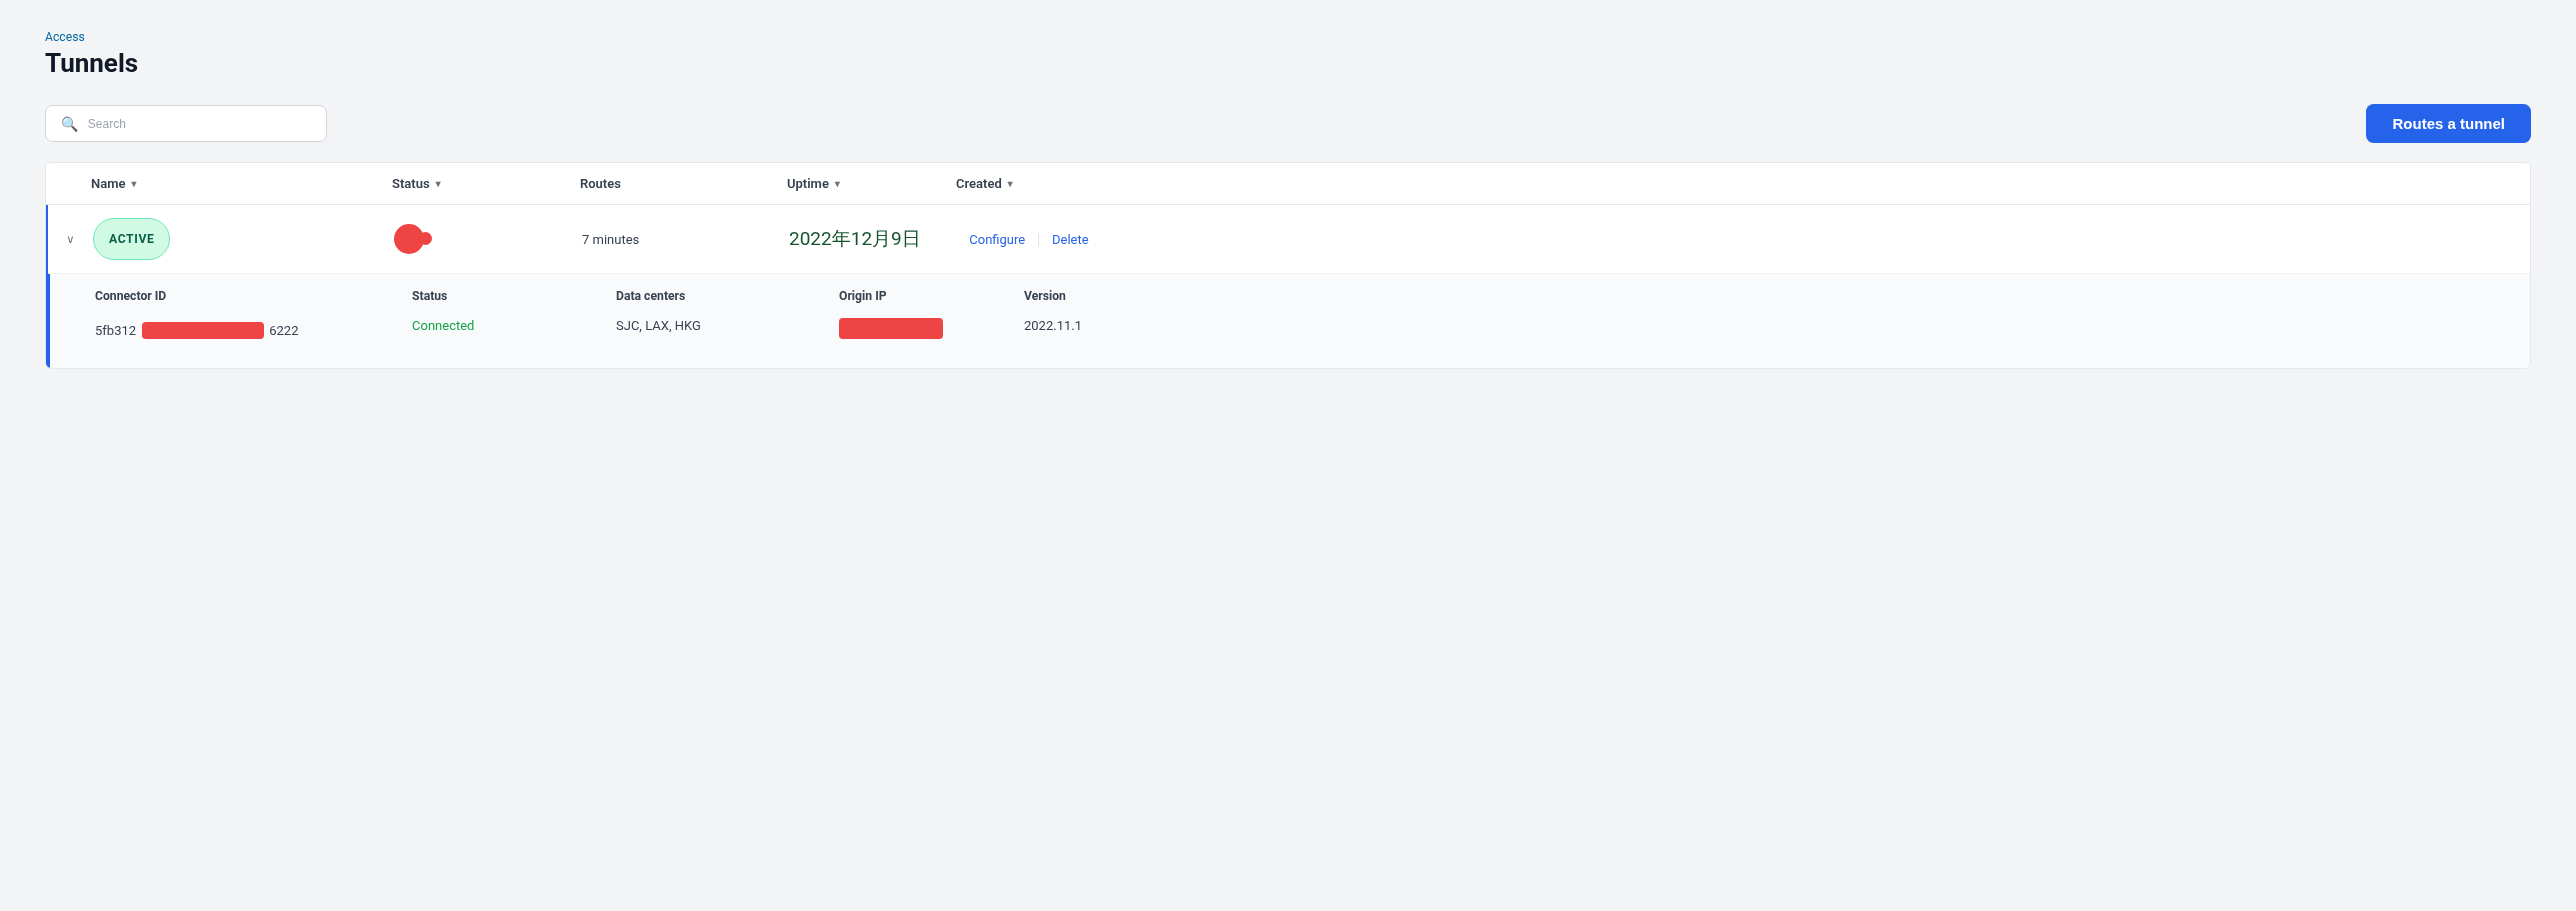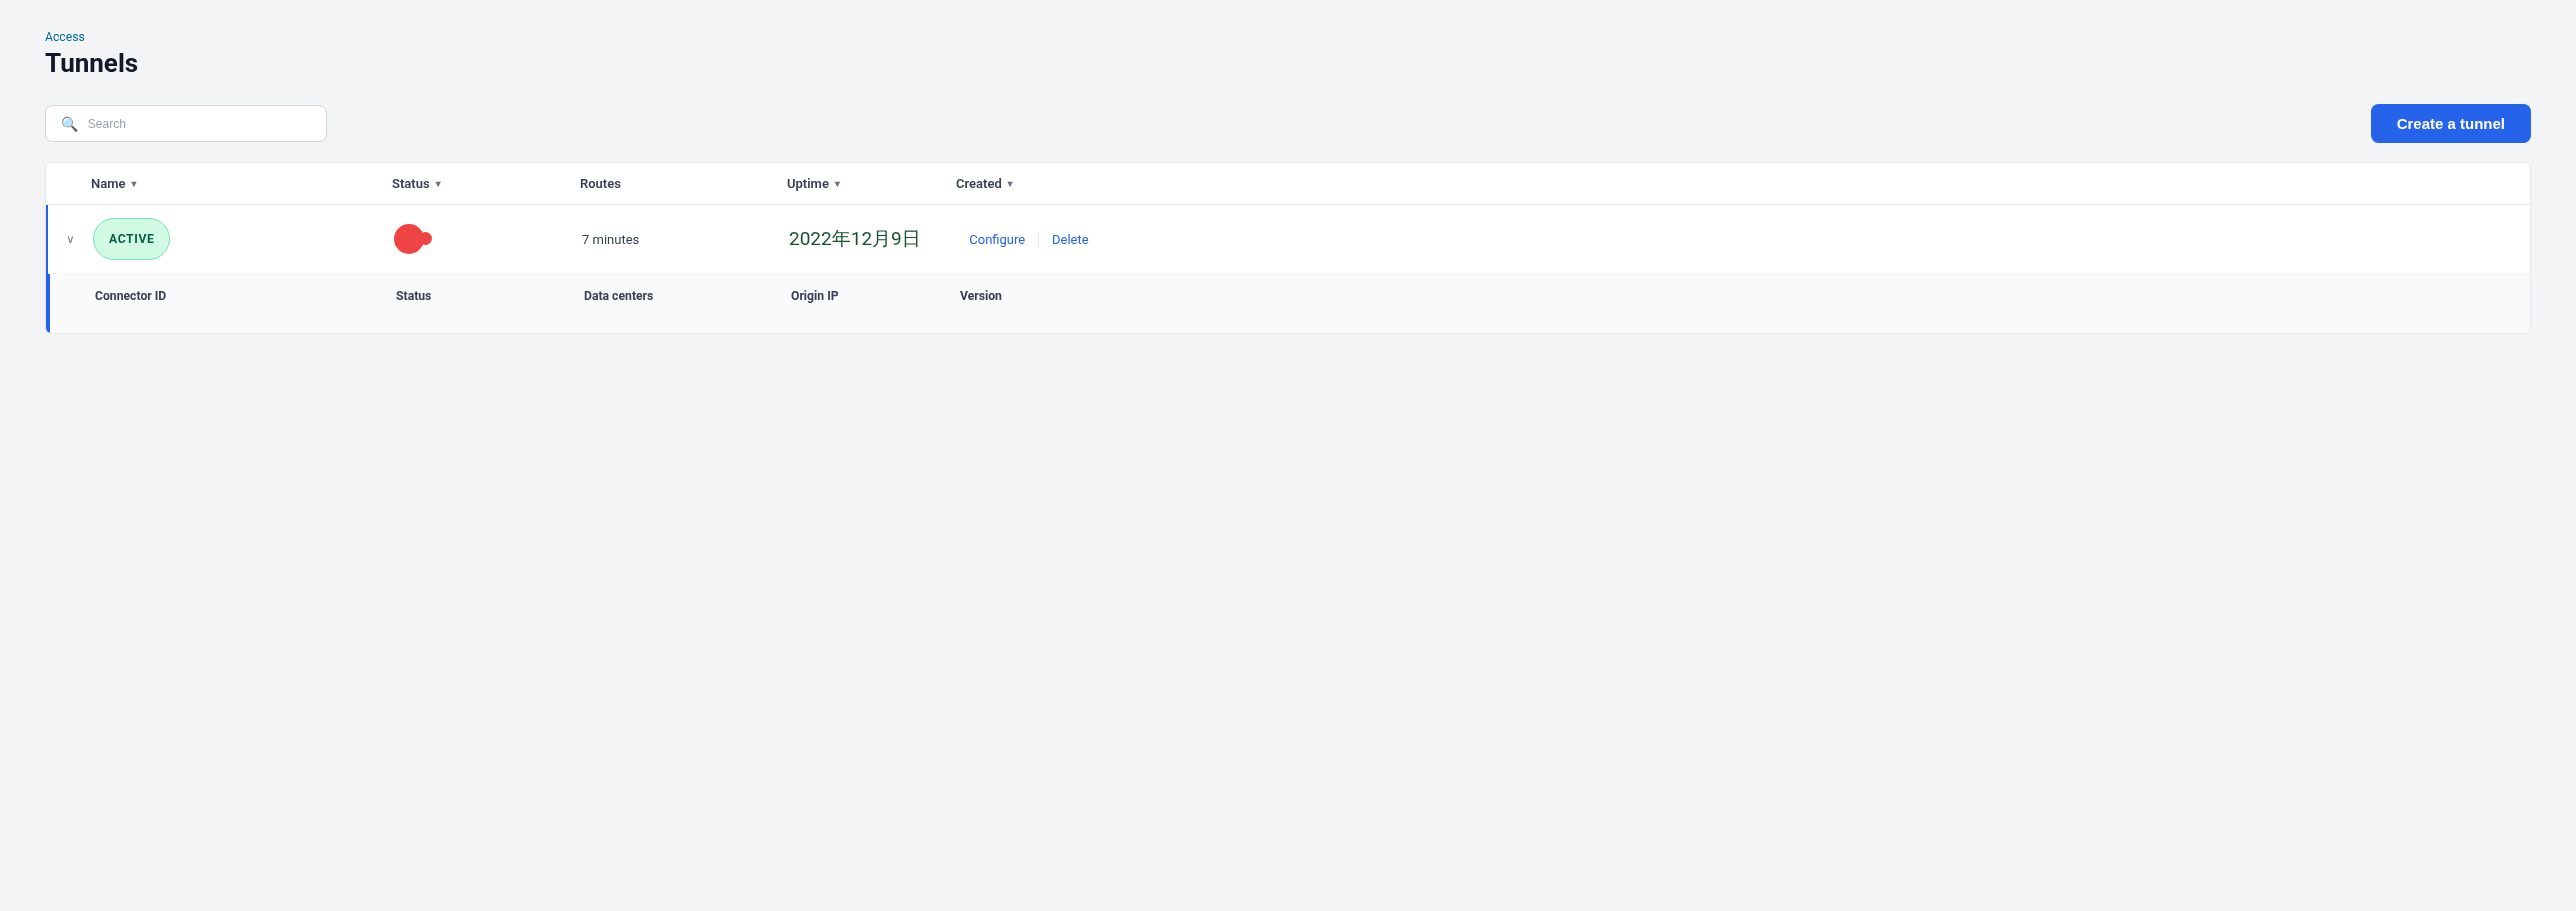--- a/index.html
+++ b/index.html
@@ -203,21 +203,21 @@
     .action-separator {
       color: #e5e7eb;
       font-size: 17px;
     }
     .connector-section {
       padding: 15px 0 15px 45px;
     }
     .connector-grid {
       display: grid;
       grid-template-columns: 301px 188px 207px 169px 245px;
-      gap: 0;
+      gap: 16px;
       margin-bottom: 9.4px;
     }
     .connector-header {
       font-size: 12.2px;
       font-weight: 700;
       color: #374151;
       padding-bottom: 5.6px;
     }
     .connector-value {
       font-size: 13px;
@@ -246,21 +246,21 @@
 <body>
 
 <div class="breadcrumb">Access</div>
 <h1 class="page-title">Tunnels</h1>
 
 <div class="toolbar">
   <div class="search-box">
     <span class="search-icon">🔍</span>
     <input class="search-input" type="text" placeholder="Search" style="">
   </div>
-  <button class="create-btn">Create a tunnel</button>
+  <button class="create-btn">Routes a tunnel</button>
 </div>
 
 <div class="table-container">
 
   <div class="table-header">
     <div class="th"></div>
     <div class="th">
       <span>Name</span>
       <span class="sort-arrow">▼</span>
     </div>
@@ -313,17 +313,30 @@
       <div class="connector-section">
 
         <div class="connector-grid">
           <div class="connector-header">Connector ID</div>
           <div class="connector-header">Status</div>
           <div class="connector-header">Data centers</div>
           <div class="connector-header">Origin IP</div>
           <div class="connector-header">Version</div>
         </div>
 
+        <div class="connector-grid">
+          <div class="connector-id-row">
+            <span>5fb312</span>
+            <span class="redacted-block" style="width:122px;"></span>
+            <span>6222</span>
+          </div>
+          <div class="connector-status">Connected</div>
+          <div class="connector-value">SJC, LAX, HKG</div>
+          <div>
+            <span class="origin-ip-block"></span>
+          </div>
+          <div class="connector-value">2022.11.1</div>
+        </div>
       </div>
     </div>
   </div>
 </div>
 
 
 </body></html>

